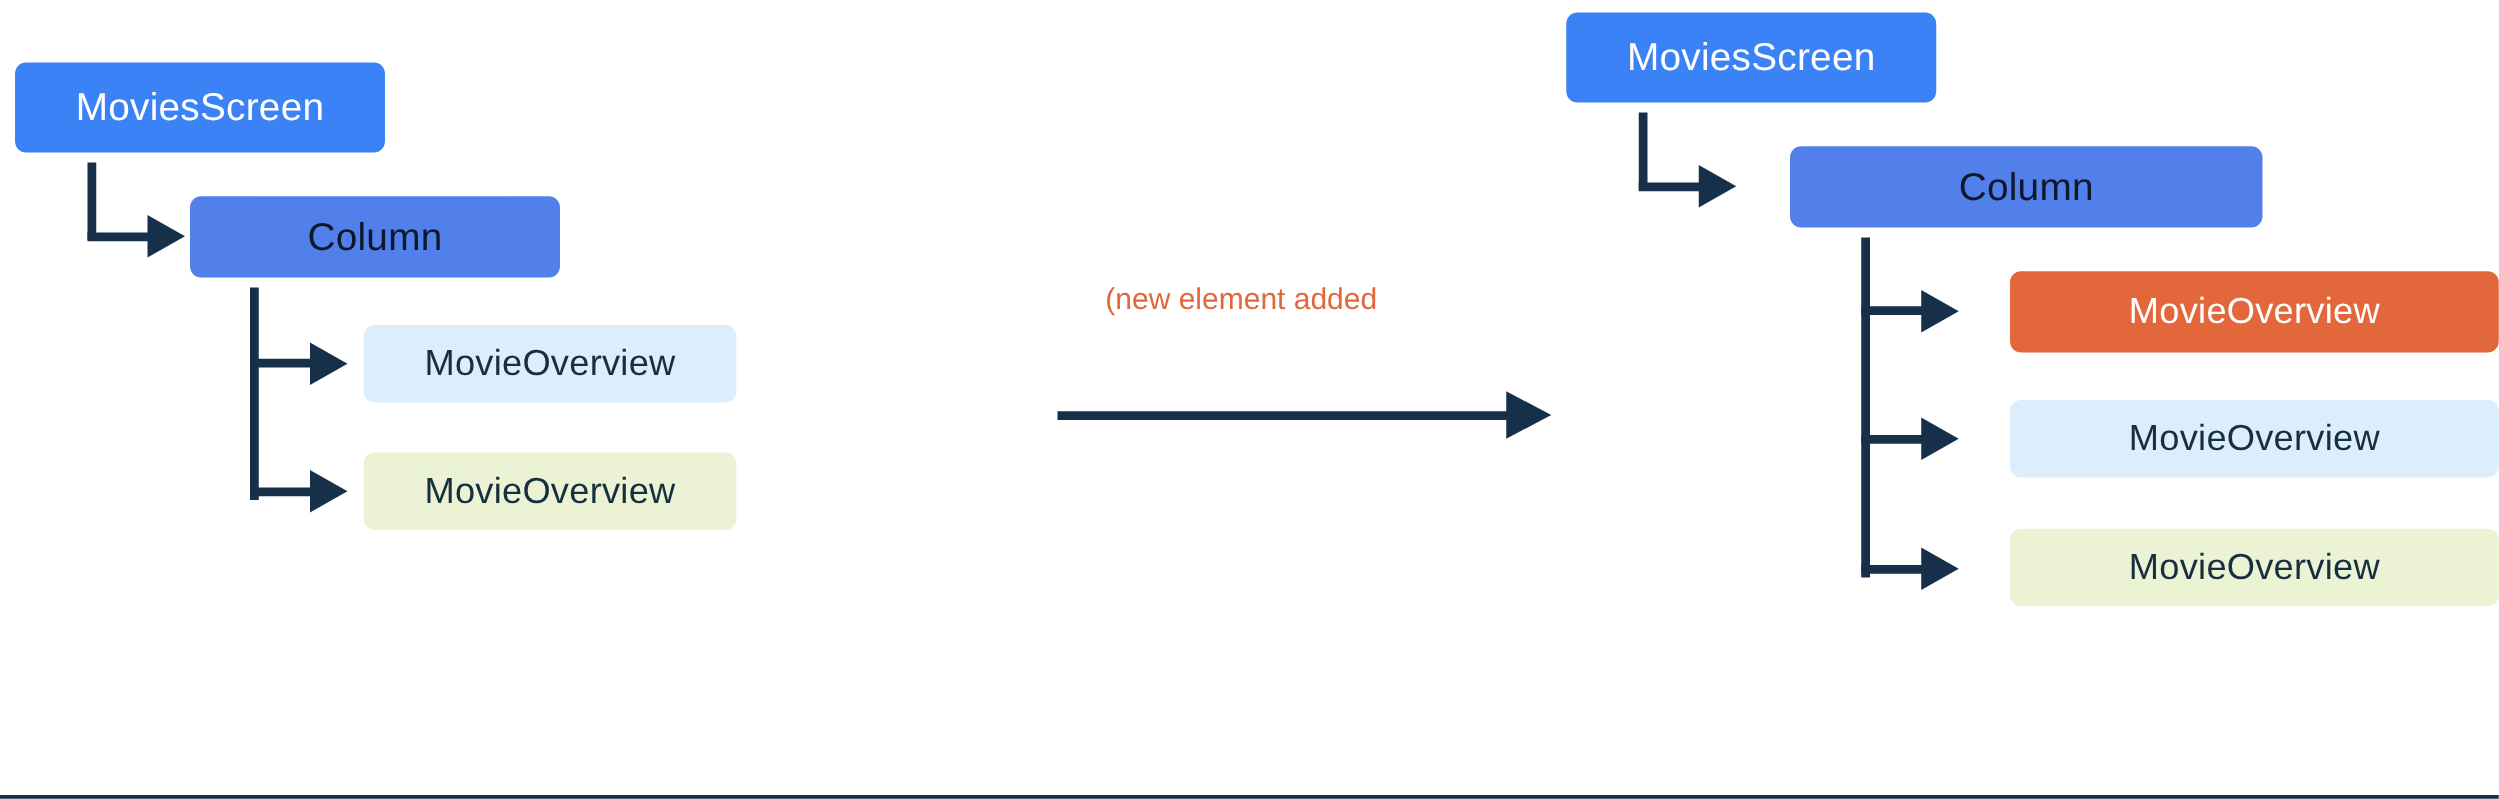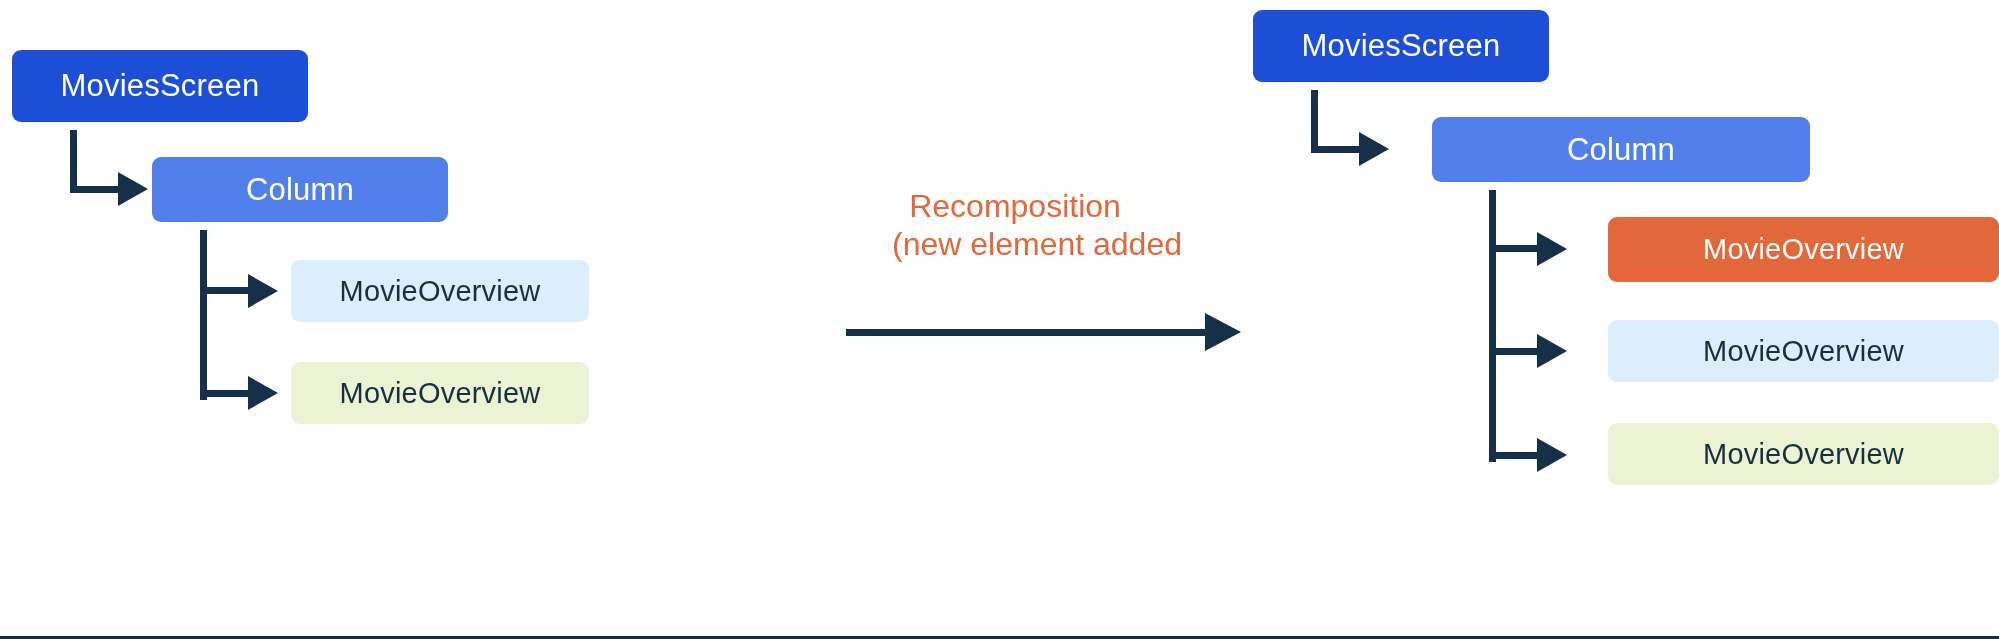--- a/index.html
+++ b/index.html
@@ -20,22 +20,22 @@
   .node{
     position:absolute;
     box-sizing:border-box;
     border-radius:9px;
     display:flex;
     align-items:center;
     justify-content:center;
     white-space:nowrap;
     letter-spacing:.2px;
   }
-  .node.green{background:#1d4ed8;color:#ffffff;}
-  .node.blue{background:#5280EA;color:#ffffff;}
+  .node.green{background:#3b82f6;color:#ffffff;}
+  .node.blue{background:#5280EA;color:#0f172a;}
   .node.orange{background:#E2673A;color:#ffffff;}
   .node.lightblue{background:#DCEDFB;color:#16303F;}
   .node.lightgreen{background:#ECF2D4;color:#16303F;}
 
   
   .seg{position:absolute;background:#17304a;}
   .arrowhead{
     position:absolute;
     width:0;height:0;
     border-top:17px solid transparent;
@@ -77,22 +77,21 @@
   <div class="seg" style="left:200px;top:230px;width:7px;height:170px;"></div>
 
   <div class="seg" style="left:200px;top:287px;width:52px;height:7px;"></div>
   <div class="arrowhead" style="left:248px;top:274px;"></div>
   <div class="node lightblue" style="left:291px;top:260px;width:298px;height:62px;font-size:29px;">MovieOverview</div>
 
   <div class="seg" style="left:200px;top:390px;width:52px;height:7px;"></div>
   <div class="arrowhead" style="left:248px;top:376px;"></div>
   <div class="node lightgreen" style="left:291px;top:362px;width:298px;height:62px;font-size:29px;">MovieOverview</div>
 
-  <div class="caption" style="left:785px;top:188px;width:460px;font-size:32px;">Recomposition</div>
-  <div class="caption" style="left:807px;top:226px;width:460px;font-size:32px;">(new element added</div>
+  <div class="caption" style="left:763px;top:226px;width:460px;font-size:24px;">(new element added</div>
 
   <div class="big-arrow-line" style="left:846px;top:329px;width:362px;"></div>
   <div class="big-arrow-head" style="left:1205px;top:313px;"></div>
 
   <div class="node green" style="left:1253px;top:10px;width:296px;height:72px;font-size:31px;">MoviesScreen</div>
 
   <div class="seg" style="left:1311px;top:90px;width:7px;height:62px;"></div>
   <div class="seg" style="left:1311px;top:146px;width:52px;height:7px;"></div>
   <div class="arrowhead" style="left:1359px;top:132px;"></div>
 

